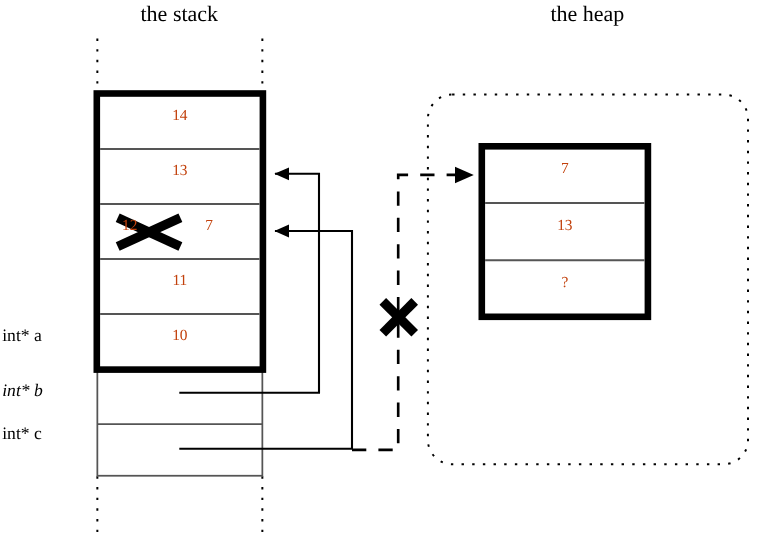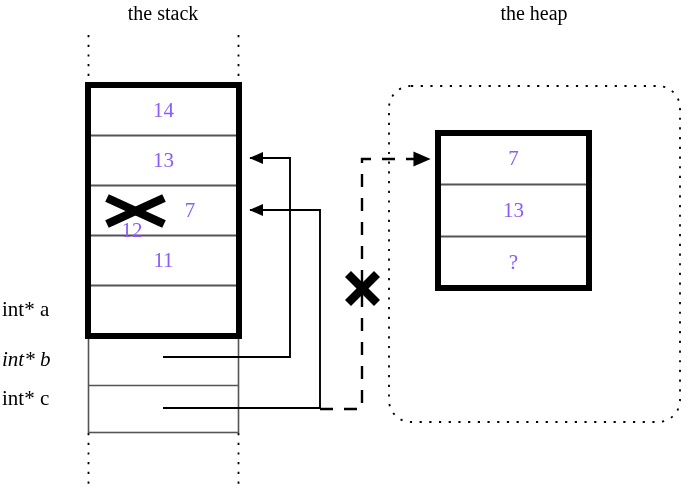--- a/index.html
+++ b/index.html
@@ -28,28 +28,28 @@
     font-size: 20px;
     color: #000000;
     white-space: nowrap;
     text-align: center;
   }
   #title-stack { left: 88px; top: 2px; width: 150px; }
   #title-heap  { left: 388px; top: 2px; width: 292px; }
 
   .cell-text {
     position: absolute;
-    font-size: 21px;
-    color: #8b5cf6;
+    font-size: 14px;
+    color: #c2410c;
     white-space: nowrap;
     text-align: center;
   }
   .var-label {
     position: absolute;
-    font-size: 21px;
+    font-size: 16px;
     color: #000000;
     white-space: nowrap;
     text-align: left;
   }
 </style>
 </head>
 <body>
 
 <div id="canvas">
 
@@ -119,26 +119,27 @@
     <g>
       <line x1="107" y1="198" x2="164" y2="224" stroke="#000000" stroke-width="8.5" stroke-linecap="butt"></line>
       <line x1="164" y1="198" x2="107" y2="224" stroke="#000000" stroke-width="8.5" stroke-linecap="butt"></line>
     </g>
   </svg>
 
   <div class="cell-text" style="left:88px; top:98px; width:151px;">14</div>
 
   <div class="cell-text" style="left:88px; top:148px; width:151px;">13</div>
 
-  <div class="cell-text" style="left:100px; top:198px; width:64px;margin-top:20px;">12</div>
+  <div class="cell-text" style="left:86px; top:198px; width:64px;">12</div>
 
   <div class="cell-text" style="left:170px; top:198px; width:40px;">7</div>
 
   <div class="cell-text" style="left:88px; top:248px; width:151px;">11</div>
 
+  <div class="cell-text" style="left:88px; top:298px; width:151px;">10</div>
 
   <div class="var-label" style="left:2px; top:297px;">int* a</div>
 
   <div class="var-label" style="left:2px; top:347px;font-style:italic;">int* b</div>
 
   <div class="var-label" style="left:2px; top:386px;">int* c</div>
 
   <div class="cell-text" style="left:438px; top:146px; width:151px;">7</div>
 
   <div class="cell-text" style="left:438px; top:198px; width:151px;">13</div>

